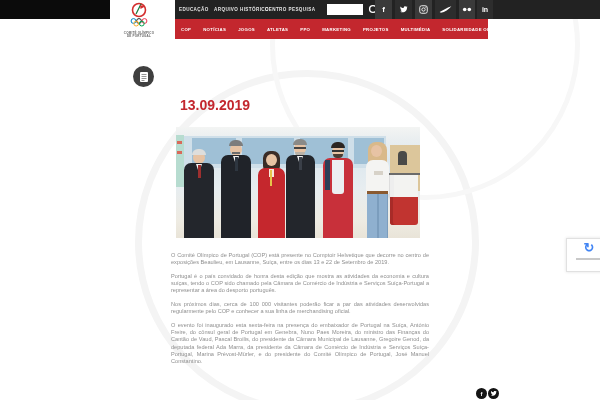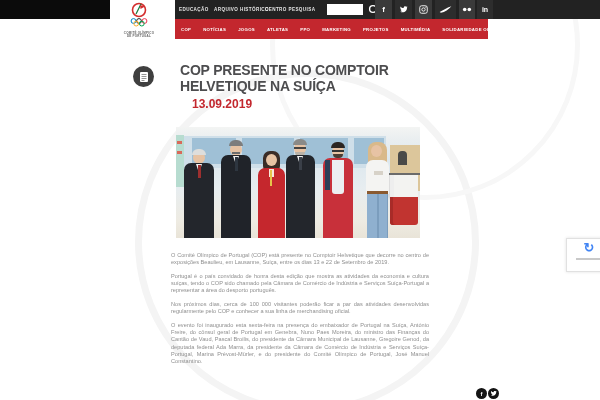--- a/index.html
+++ b/index.html
@@ -32,21 +32,21 @@
   
   .logo{position:absolute;left:114px;top:2px;width:50px;height:42px;z-index:3;text-align:center;}
   .logo-text{font-size:3px;line-height:3.4px;color:#666;font-weight:bold;letter-spacing:.2px;}
 
   
   .title-icon{position:absolute;left:133px;top:66px;width:21px;height:21px;border-radius:50%;
               background:#3f3f3f;z-index:2;display:flex;align-items:center;justify-content:center;}
   .article-title{position:absolute;left:180px;top:62px;width:234px;margin:0;z-index:2;
                  font-size:14px;line-height:16px;font-weight:bold;color:#4d4d4f;
                  text-transform:uppercase;letter-spacing:-.2px;}
-  .article-date{position:absolute;left:192px;top:97px;z-index:2;font-size:12px;font-weight:bold;color:#c3272e;}
+  .article-date{position:absolute;left:180px;top:97px;z-index:2;font-size:14px;font-weight:bold;color:#c3272e;}
 
   
   .photo{position:absolute;left:176px;top:127px;width:244px;height:111px;overflow:hidden;z-index:2;
          background:linear-gradient(180deg,#f3f4f3 0%,#e9eef0 12%,#dde8ee 30%,#e7edf0 55%,#eeebe2 85%,#e9e4d8 100%);}
   .panel{position:absolute;background:#9fc0d6;}
   .abs{position:absolute;}
   .head{position:absolute;border-radius:50%;background:#e7c3a4;}
   .torso{position:absolute;border-radius:7px 7px 0 0;}
 
   
@@ -149,21 +149,20 @@
 
   <div class="title-icon">
     <svg width="10" height="12" viewBox="0 0 10 12">
       <rect x="1" y="1" width="8" height="10" rx="1" fill="#fff"></rect>
       <line x1="2.5" y1="3.5" x2="7.5" y2="3.5" stroke="#8a8a8a" stroke-width="0.9"></line>
       <line x1="2.5" y1="5.5" x2="7.5" y2="5.5" stroke="#8a8a8a" stroke-width="0.9"></line>
       <line x1="2.5" y1="7.5" x2="7.5" y2="7.5" stroke="#8a8a8a" stroke-width="0.9"></line>
       <line x1="2.5" y1="9.5" x2="5.5" y2="9.5" stroke="#8a8a8a" stroke-width="0.9"></line>
     </svg>
   </div>
-  <h1 class="article-title">COP PRESENTE NO COMPTOIR HELVETIQUE NA SUÍÇA</h1>
   <div class="article-date">13.09.2019</div>
 
   <div class="photo">
 
     <div class="abs" style="left:0;top:9px;width:210px;height:32px;background:#cfdfe9;"></div>
     <div class="panel" style="left:16px;top:11px;width:44px;height:26px;"></div>
     <div class="panel" style="left:66px;top:11px;width:52px;height:26px;"></div>
     <div class="panel" style="left:124px;top:11px;width:48px;height:26px;"></div>
     <div class="panel" style="left:178px;top:11px;width:30px;height:26px;"></div>
     <div class="abs" style="left:0;top:8px;width:8px;height:52px;background:#b7dcd0;"></div>

